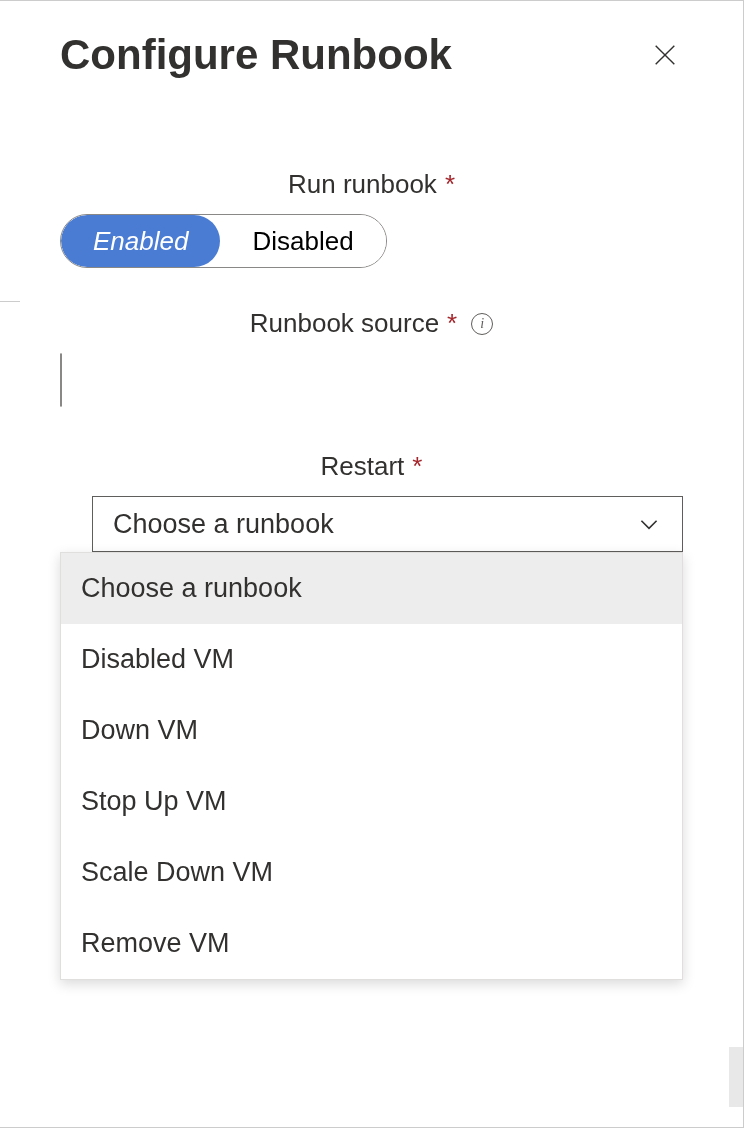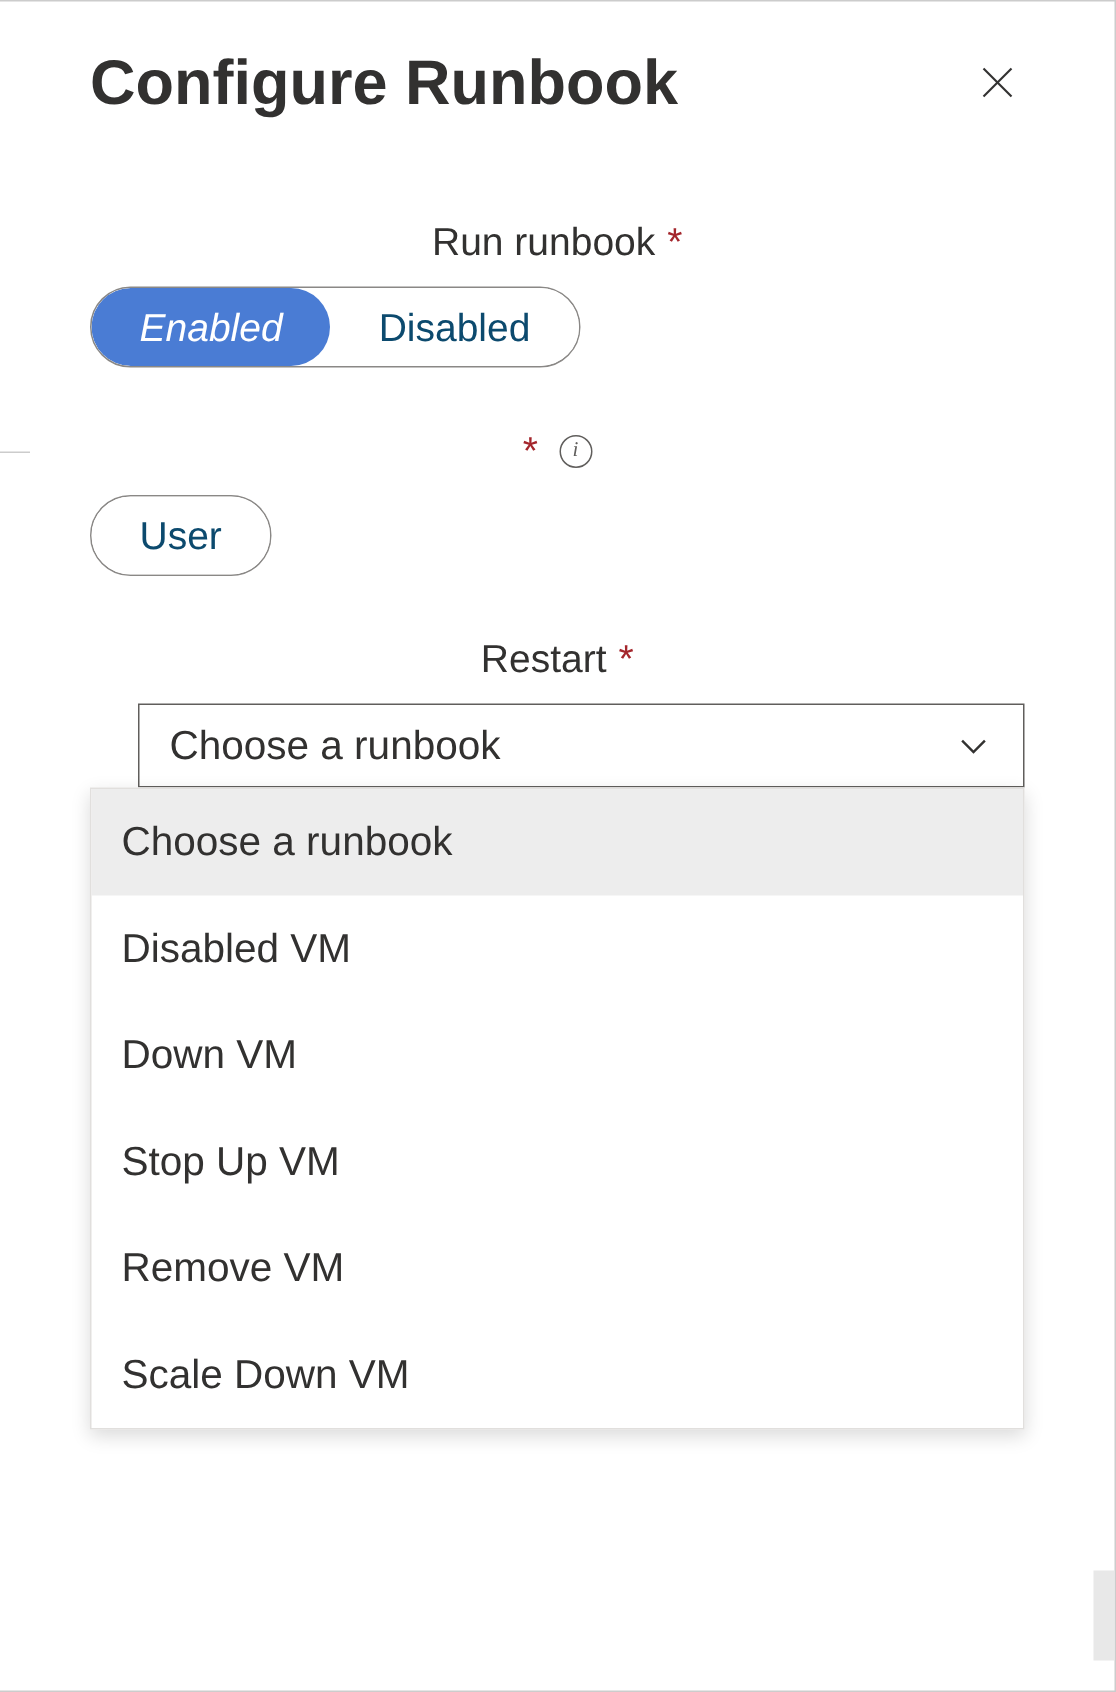--- a/index.html
+++ b/index.html
@@ -18,21 +18,21 @@
       border: 1px solid #cccccc;
       height: 100%;
       padding: 30px 60px;
       position: relative;
       border-left: none;
     }
     .header {
       display: flex;
       justify-content: space-between;
       align-items: center;
-      margin-bottom: 67px;
+      margin-bottom: 90px;
     }
     .title {
       font-size: 42px;
       font-weight: 600;
       color: #323130;
     }
     .close-btn {
       width: 36px;
       height: 36px;
       display: flex;
@@ -82,21 +82,21 @@
       overflow: hidden;
       height: 54px;
     }
     .toggle-option {
       padding: 10px 32px;
       font-size: 26px;
       cursor: pointer;
       display: flex;
       align-items: center;
       background: #ffffff;
-      color: #0c4a6e;
+      color: #000000;
       border: none;
     }
     .toggle-option.active {
       background: #4a7cd4;
       color: #ffffff;
       border-radius: 28px;
       font-style: italic;
     }
     .dropdown-container {
       position: relative;
@@ -177,45 +177,45 @@
       <span class="required">*</span>
     </div>
     <div class="toggle-group">
       <button class="toggle-option active">Enabled</button>
       <button class="toggle-option">Disabled</button>
     </div>
   </div>
 
   <div class="field-group">
     <div class="field-label">
+      <span>Runbook source</span>
       <span class="required">*</span>
       <span class="info-icon">i</span>
     </div>
     <div class="toggle-group">
-      <button class="toggle-option">User</button>
     </div>
   </div>
 
   <div class="field-group">
     <div class="field-label">
       <span>Restart</span>
       <span class="required">*</span>
     </div>
     <div class="dropdown-container">
       <div class="dropdown-select">
         <span>Choose a runbook</span>
         <svg class="dropdown-chevron" viewBox="0 0 24 24" fill="none" stroke="#323130" stroke-width="1.5">
           <polyline points="5 9 12 16 19 9"></polyline>
         </svg>
       </div>
       <div class="dropdown-list">
         <div class="dropdown-item selected">Choose a runbook</div>
         <div class="dropdown-item">Disabled VM</div>
         <div class="dropdown-item">Down VM</div>
         <div class="dropdown-item">Stop Up VM</div>
+        <div class="dropdown-item">Scale Down VM</div>
         <div class="dropdown-item">Remove VM</div>
-        <div class="dropdown-item">Scale Down VM</div>
       </div>
     </div>
   </div>
 
   <div class="scrollbar-hint"></div>
 </div>
 
 </body></html>

